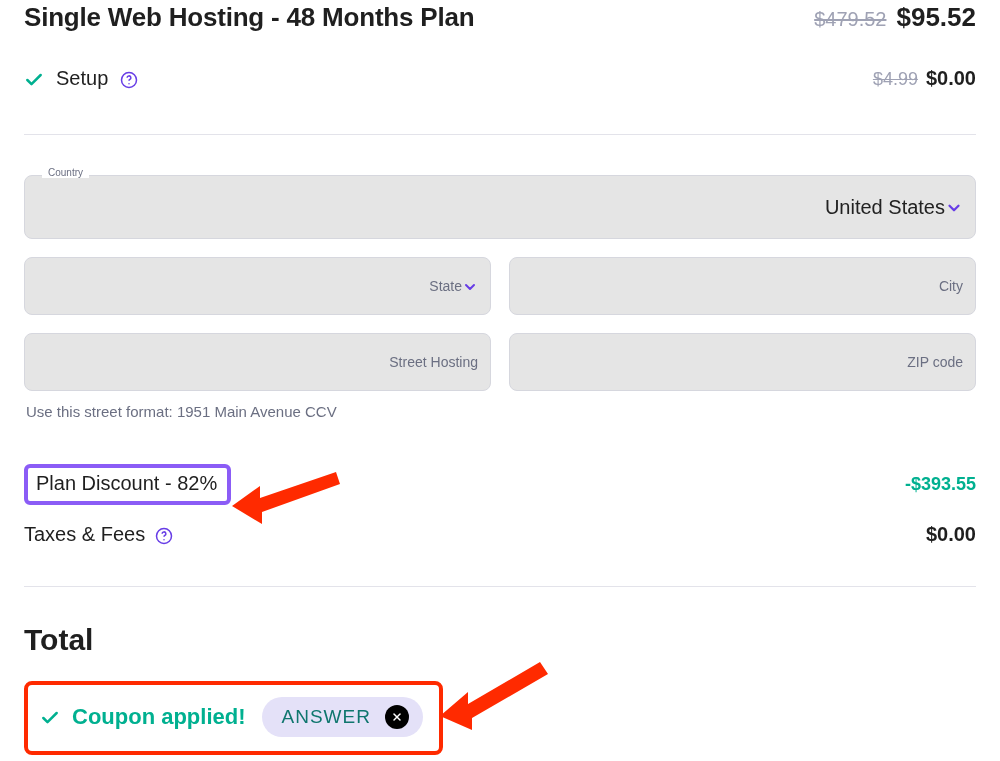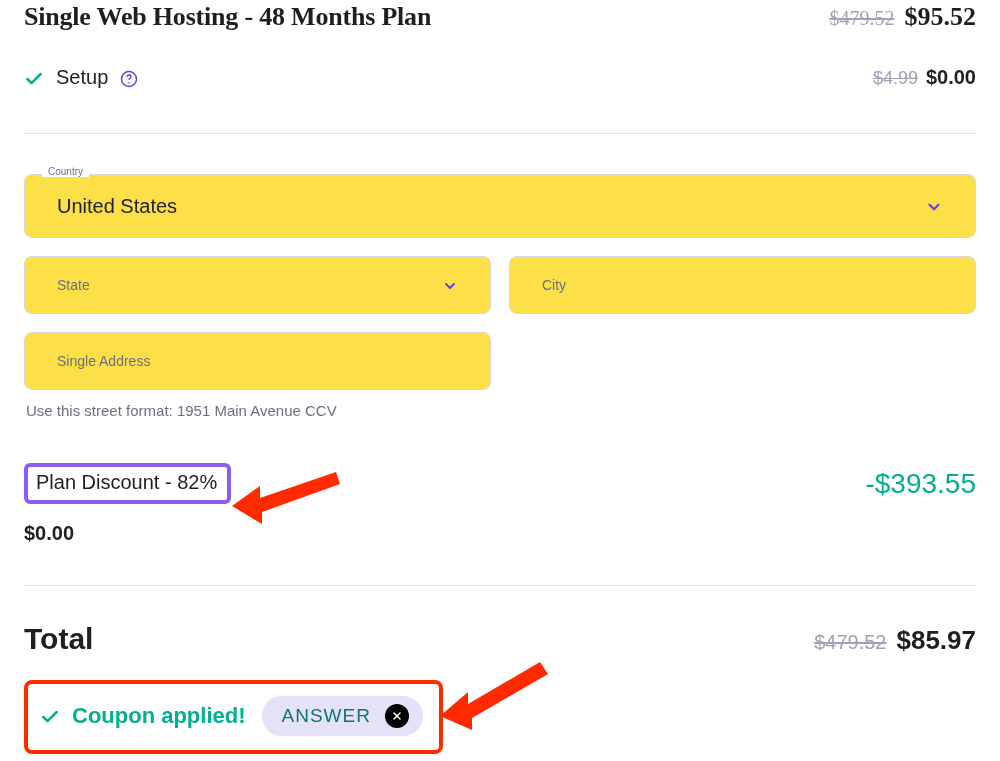--- a/index.html
+++ b/index.html
@@ -14,55 +14,55 @@
   *{box-sizing:border-box;}
   body{
     margin:0;
     font-family:-apple-system,BlinkMacSystemFont,"Segoe UI",Helvetica,Arial,sans-serif;
     background:#fff;
     color:var(--text);
     -webkit-font-smoothing:antialiased;
     width:1000px;
   }
   .wrap{padding:0 24px 24px 24px;}
-  .row{display:flex;align-items:baseline;justify-content:space-between;font-family:Liberation Serif, serif;}
+  .row{display:flex;align-items:baseline;justify-content:space-between;}
   .plan-title{font-size:26px;font-weight:700;letter-spacing:-0.2px;margin-top:2px;}
   .price-block{text-align:right;white-space:nowrap;}
   .strike{color:var(--strike);text-decoration:line-through;font-size:20px;margin-right:10px;font-weight:500;}
   .price-big{font-size:26px;font-weight:700;}
   .setup-row{display:flex;align-items:center;justify-content:space-between;margin-top:34px;}
   .setup-left{display:flex;align-items:center;gap:12px;font-size:20px;}
   .check{color:var(--green);}
   .qmark{color:var(--purple);}
   .strike-sm{color:var(--strike);text-decoration:line-through;font-size:18px;margin-right:8px;}
   .price-md{font-size:20px;font-weight:700;}
   .hr{border:none;border-top:1px solid var(--line);margin:44px 0 0 0;}
   .form{margin-top:40px;}
   .country-wrap{position:relative;}
   .float-label{
     position:absolute;top:-8px;left:18px;background:#fff;padding:0 6px;
     font-size:10px;color:var(--muted);
   }
   .field{
     border:1px solid var(--border);border-radius:8px;height:58px;
-    display:flex;align-items:center;padding:0 32px;font-size:18px;
-    justify-content:space-between;background:#fde047;
+    display:flex;align-items:center;padding:0 12px;font-size:18px;
+    justify-content:flex-end;background:#e5e5e5;
   }
   .country-field{height:64px;font-size:20px;color:#222;}
   .chev{color:var(--purple);font-size:18px;}
   .grid2{display:grid;grid-template-columns:1fr 1fr;gap:18px;margin-top:18px;}
   .placeholder{color:var(--muted);font-size:14px;}
   .hint{color:var(--muted);font-size:15px;margin:12px 0 0 2px;}
   .discount-row,.taxes-row{display:flex;align-items:center;justify-content:space-between;font-size:20px;}
   .discount-row{margin-top:44px;}
   .discount-label-box{
     border:4px solid #8b5cf6;border-radius:6px;padding:4px 10px 6px 8px;
     display:inline-flex;align-items:center;font-size:20px;
   }
-  .disc-amount{color:var(--green);font-size:28px;font-weight:400;}
+  .disc-amount{color:var(--green);font-size:18px;font-weight:700;}
   .taxes-row{margin-top:18px;}
   .taxes-left{display:flex;align-items:center;gap:10px;}
   .taxes-amt{font-weight:700;}
   .hr2{border:none;border-top:1px solid var(--line);margin:40px 0 0 0;}
   .total-row{display:flex;align-items:baseline;justify-content:space-between;margin-top:36px;}
   .total-label{font-size:30px;font-weight:800;}
   .coupon-box{
     border:4px solid #ff2a00;border-radius:8px;padding:12px 16px 14px 12px;
     display:inline-flex;align-items:center;gap:16px;margin-top:24px;text-align:center;
   }
@@ -141,21 +141,24 @@
         <span class="chev">
           <svg width="16" height="16" viewBox="0 0 24 24" fill="none" stroke="currentColor" stroke-width="3" stroke-linecap="round" stroke-linejoin="round">
               <polyline points="6 9 12 15 18 9"></polyline>
             </svg>
         </span>
       </div>
       <div class="field">
         <span class="placeholder">City</span>
       </div>
       <div class="field">
-        <span class="placeholder">Single Address</span>
+        <span class="placeholder">Street Hosting</span>
+      </div>
+      <div class="field">
+        <span class="placeholder">ZIP code</span>
       </div>
     </div>
     <div class="hint">Use this street format: 1951 Main Avenue CCV</div>
   </div>
 
   
   <div class="discount-row">
     <span class="discount-label-box">
       <span>Plan Discount - 82%</span>
     </span>
@@ -166,31 +169,38 @@
   <div class="arrow" style="left:232px;top:466px;">
     <svg width="110" height="60" viewBox="0 0 110 60">
       <g fill="#ff2a00">
         <polygon points="0,40 28,20 28,32 104,6 108,18 30,46 30,58"></polygon>
       </g>
     </svg>
   </div>
 
   
   <div class="taxes-row">
+    <div class="taxes-left">
+      <span>Taxes &amp; Fees</span>
+      <span class="qmark">
+        <svg width="18" height="18" viewBox="0 0 24 24" fill="none" stroke="currentColor" stroke-width="2">
+            <circle cx="12" cy="12" r="10"></circle>
+            <path d="M9.5 9a2.5 2.5 0 1 1 3.5 2.3c-.8.4-1 .9-1 1.7"></path>
+            <circle cx="12" cy="17" r="1" fill="currentColor" stroke="none"></circle>
+          </svg>
+      </span>
+    </div>
     <span class="taxes-amt">$0.00</span>
   </div>
 
   <hr class="hr2">
 
   
   <div class="total-row">
     <div class="total-label">Total</div>
-    <div class="price-block">
-      <span class="strike">$479.52</span><span class="price-big">$85.97</span>
-    </div>
   </div>
 
   
   <div class="coupon-box">
     <span class="coupon-text">
       <span class="check">
         <svg width="20" height="20" viewBox="0 0 24 24" fill="none" stroke="currentColor" stroke-width="3" stroke-linecap="round" stroke-linejoin="round">
             <polyline points="20 6 9 17 4 12"></polyline>
           </svg>
       </span>

